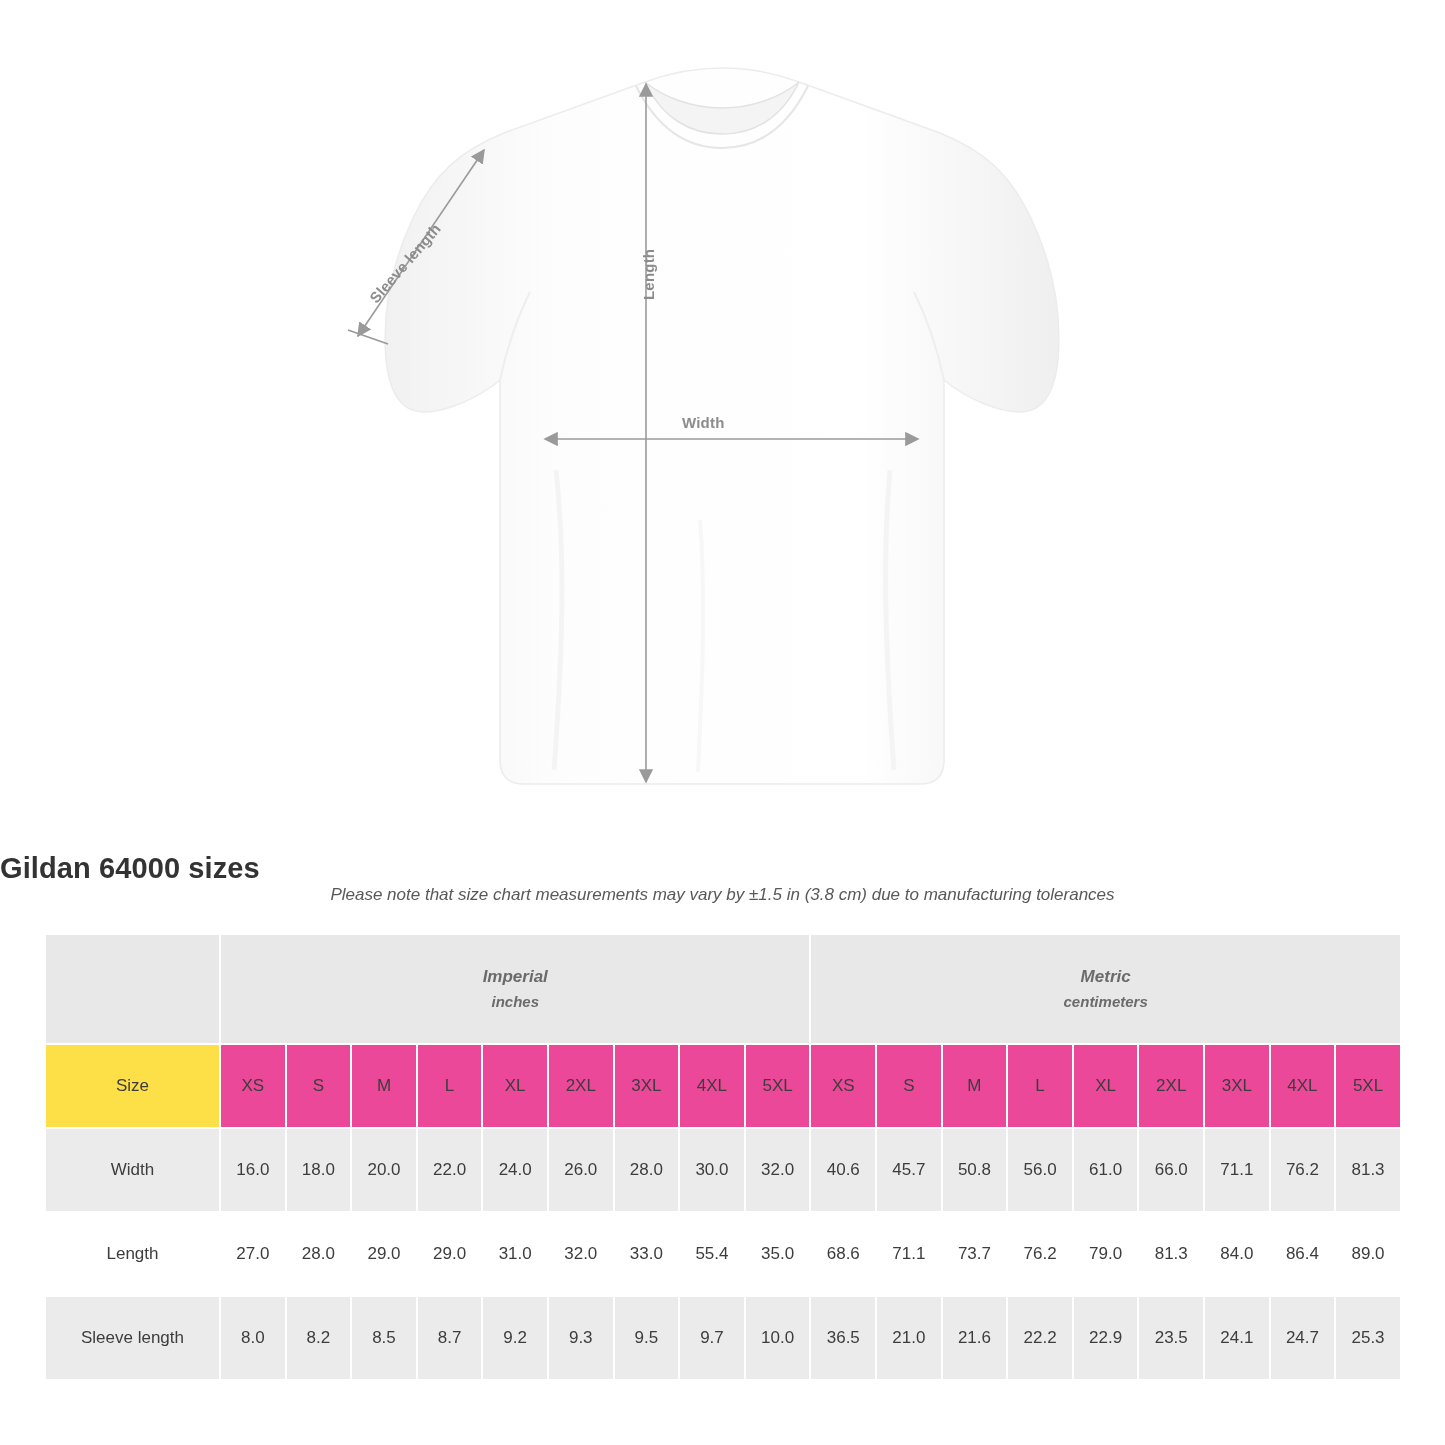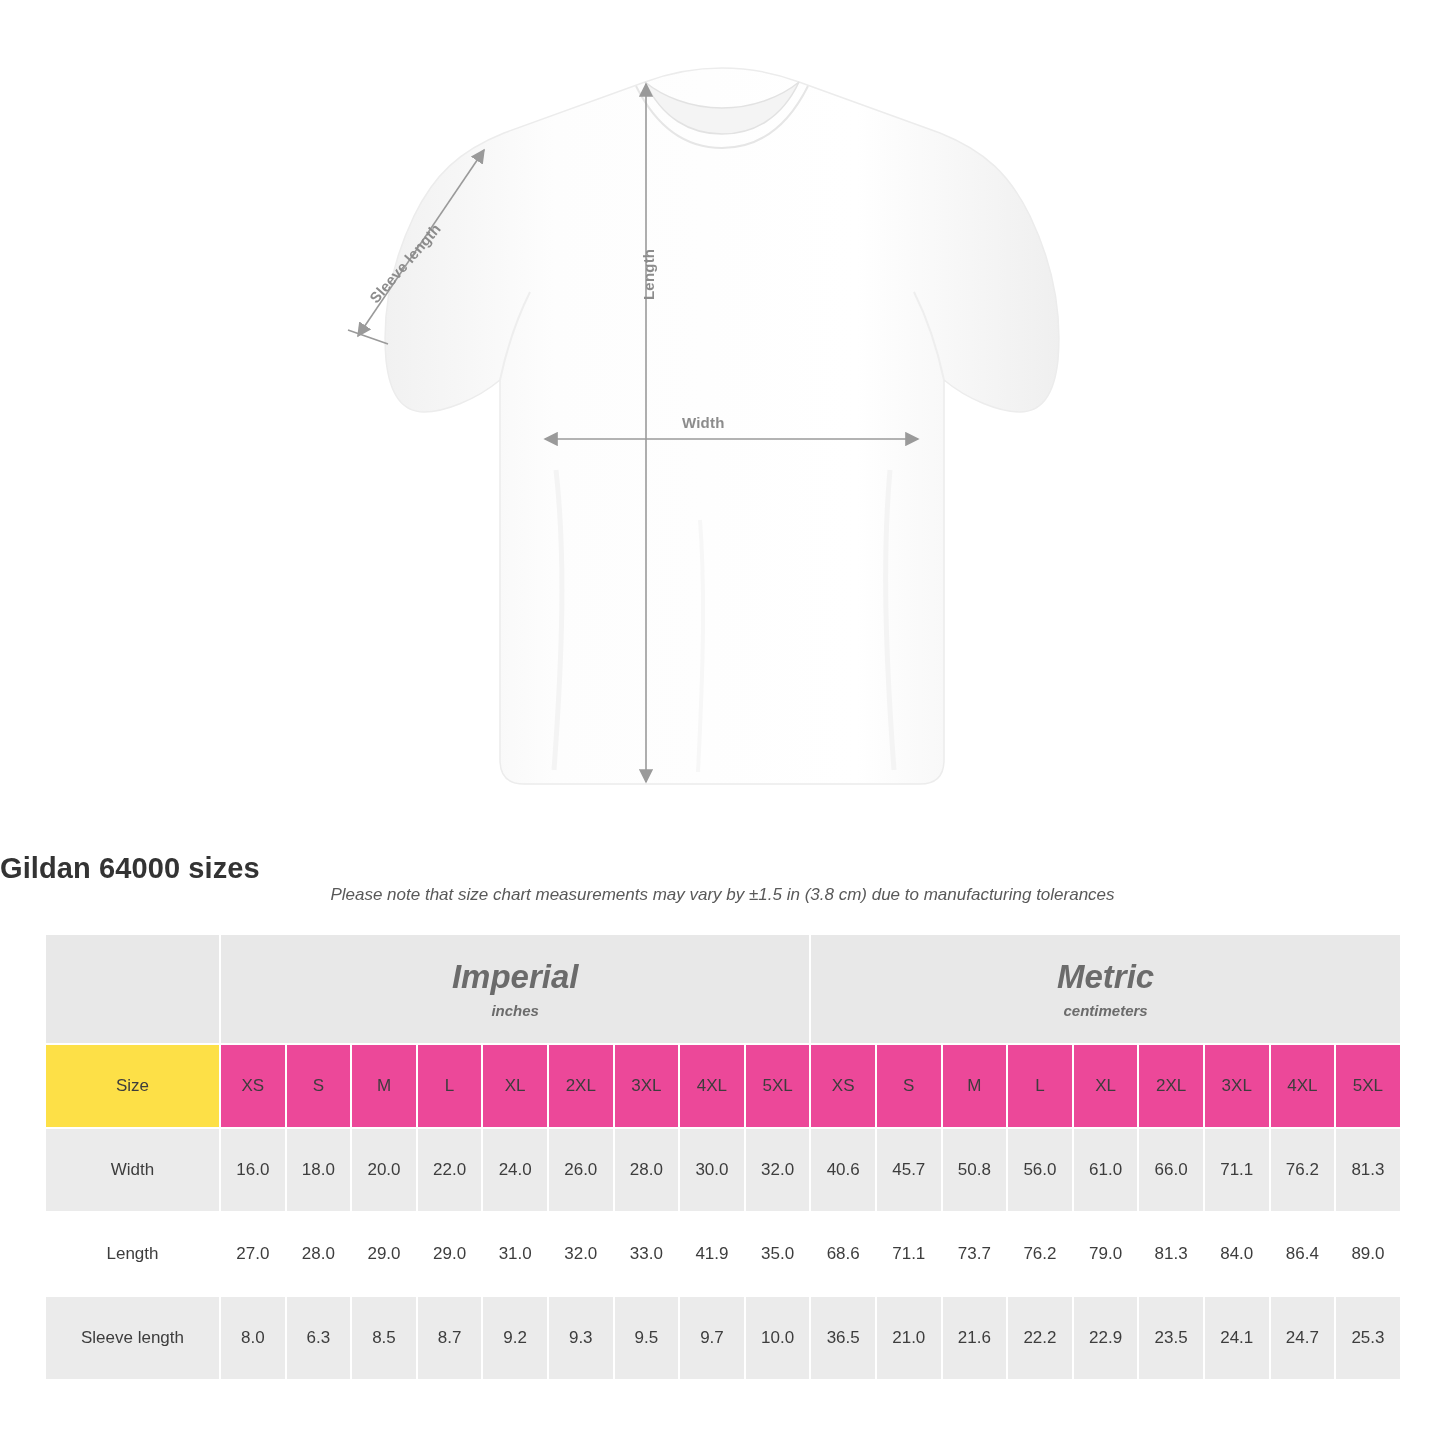--- a/index.html
+++ b/index.html
@@ -91,21 +91,21 @@
     font-size: 17px;
     color: #3d3d3d;
     font-weight: normal;
     padding: 0;
   }
   .unit-head {
     height: 108px;
     background: #e8e8e8;
   }
   .unit-head .unit-name {
-    font-size: 33px;
+    font-size: 17px;
     font-weight: bold;
     font-style: italic;
     color: #6b6b6b;
     line-height: 1.1;
   }
   .unit-head .unit-sub {
     font-size: 15px;
     font-style: italic;
     color: #6b6b6b;
     margin-top: 7px;
@@ -284,36 +284,36 @@
           </tr>
           <tr class="band-white">
             <td class="rowhead">Length</td>
             <td>27.0</td>
             <td>28.0</td>
             <td>29.0</td>
             <td>29.0</td>
             <td>31.0</td>
             <td>32.0</td>
             <td>33.0</td>
-            <td>41.9</td>
+            <td>55.4</td>
             <td>35.0</td>
             <td>68.6</td>
             <td>71.1</td>
             <td>73.7</td>
             <td>76.2</td>
             <td>79.0</td>
             <td>81.3</td>
             <td>84.0</td>
             <td>86.4</td>
             <td>89.0</td>
           </tr>
           <tr class="band-gray">
             <td class="rowhead">Sleeve length</td>
             <td>8.0</td>
-            <td>6.3</td>
+            <td>8.2</td>
             <td>8.5</td>
             <td>8.7</td>
             <td>9.2</td>
             <td>9.3</td>
             <td>9.5</td>
             <td>9.7</td>
             <td>10.0</td>
             <td>36.5</td>
             <td>21.0</td>
             <td>21.6</td>

